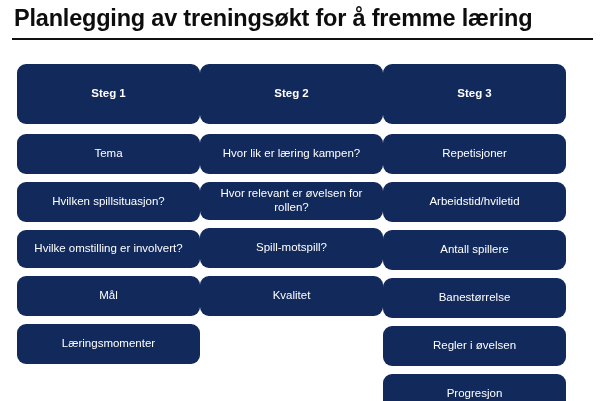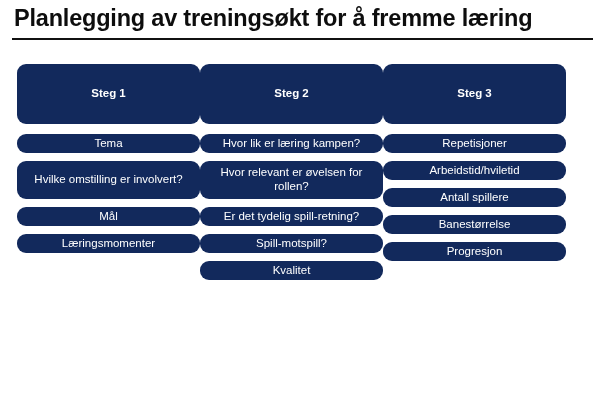--- a/index.html
+++ b/index.html
@@ -66,53 +66,54 @@
   }
   .header-box {
     height: 60px;
     font-weight: bold;
     font-size: 11.5px;
     margin-bottom: 10px;
   }
   .item-box {
     margin-bottom: 8px;
   }
-  .h1line { height: 19px; }
+  .h1line { height: 40px; }
   .h2line { height: 38px; }
 </style>
 </head>
 <body>
 
 <div class="slide">
 
   <div class="title">Planlegging av treningsøkt for å fremme læring</div>
   <div class="title-rule"></div>
 
   <div class="columns">
 
     <div class="column">
       <div class="box header-box">Steg 1</div>
       <div class="box item-box h1line">Tema</div>
+      <div class="box item-box h1line">Hvilken spillsituasjon?</div>
       <div class="box item-box h2line">Hvilke omstilling er involvert?</div>
       <div class="box item-box h1line">Mål</div>
       <div class="box item-box h1line">Læringsmomenter</div>
     </div>
 
     <div class="column">
       <div class="box header-box">Steg 2</div>
       <div class="box item-box h1line">Hvor lik er læring kampen?</div>
       <div class="box item-box h2line">Hvor relevant er øvelsen for rollen?</div>
-      <div class="box item-box h1line">Er det tydelig spill-retning?</div>
       <div class="box item-box h1line">Spill-motspill?</div>
       <div class="box item-box h1line">Kvalitet</div>
     </div>
 
     <div class="column">
       <div class="box header-box">Steg 3</div>
       <div class="box item-box h1line">Repetisjoner</div>
       <div class="box item-box h1line">Arbeidstid/hviletid</div>
       <div class="box item-box h1line">Antall spillere</div>
       <div class="box item-box h1line">Banestørrelse</div>
+      <div class="box item-box h1line">Regler i øvelsen</div>
       <div class="box item-box h1line">Progresjon</div>
     </div>
 
   </div>
 </div>
 
 </body></html>

